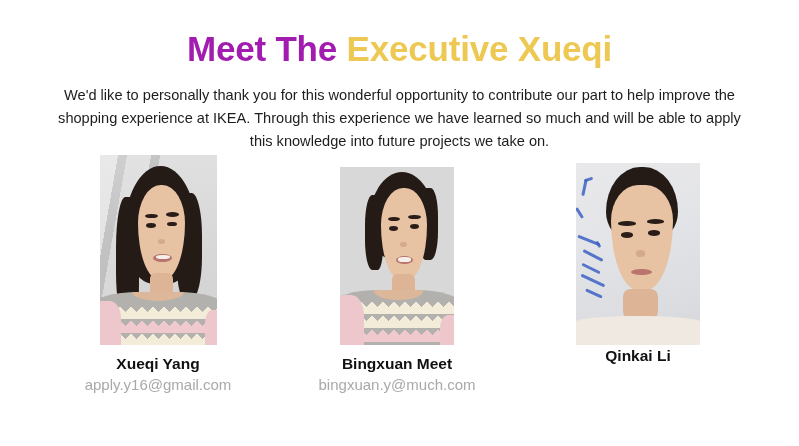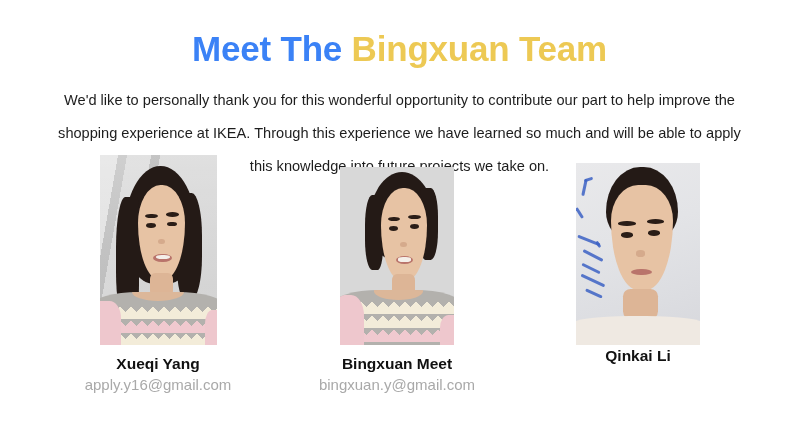--- a/index.html
+++ b/index.html
@@ -20,31 +20,31 @@
     position:absolute;
     left:0; top:26px;
     width:799px;
     text-align:center;
     font-size:35px;
     font-weight:700;
     letter-spacing:-0.2px;
     line-height:46px;
     white-space:nowrap;
   }
-  .title-dark  { color:#3b82f6; }
+  .title-dark  { color:#a21caf; }
   .title-accent{ color:#edc954; }
 
   
   .intro {
     position:absolute;
     left:46px; top:84px;
     width:707px;
     text-align:center;
     font-size:14.6px;
-    line-height:33px;
+    line-height:23px;
     color:#1d1d1d;
   }
 
   
   .team {
     position:absolute;
     left:8px; top:155px;
     width:798px;
     height:255px;
     text-decoration:underline;
@@ -197,21 +197,21 @@
     background:#efe9e2;
     border-radius:44% 44% 0 0 / 30% 30% 0 0;
   }
 </style>
 </head>
 <body>
 
 <div class="slide">
 
   <h1 class="title">
-    <span class="title-dark">Meet The </span><span class="title-accent">Bingxuan Team</span>
+    <span class="title-dark">Meet The </span><span class="title-accent">Executive Xueqi</span>
   </h1>
 
   <p class="intro">We'd like to personally thank you for this wonderful opportunity to contribute our part to help improve the shopping experience at IKEA. Through this experience we have learned so much and will be able to apply this knowledge into future projects we take on.</p>
 
   <div class="team">
 
     <div class="member m0">
       <div class="photo">
         <div class="ph-layer bg-studio"></div>
 
@@ -268,21 +268,21 @@
         <div class="sweater" style="height:31%;">
           <div class="collar" style="left:32%; top:-14%; width:38%; height:32%;"></div>
           <div class="tri-row tri-cream" style="top:18%;"></div>
           <div class="tri-row tri-cream" style="top:44%;"></div>
           <div class="tri-row tri-pink" style="top:70%;"></div>
           <div class="shoulder-pink" style="left:0; top:10%; width:24%; height:90%; border-radius:0 42% 0 0;"></div>
           <div class="shoulder-pink" style="right:0; top:46%; width:16%; height:54%; border-radius:42% 0 0 0;"></div>
         </div>
       </div>
       <div class="member-name">Bingxuan Meet</div>
-      <div class="member-email">bingxuan.y@gmail.com</div>
+      <div class="member-email">bingxuan.y@much.com</div>
     </div>
 
     <div class="member m2">
       <div class="photo">
         <div class="ph-layer bg-board"></div>
 
         <div class="scribble" style="left:6%;  top:9%;  width:3px; height:17px; transform:rotate(12deg);"></div>
         <div class="scribble" style="left:6.5%;top:8%;  width:9px; height:3px;  transform:rotate(-18deg);"></div>
         <div class="scribble" style="left:2%;  top:24%; width:3px; height:12px; transform:rotate(-32deg);"></div>
         <div class="scribble" style="left:1%;  top:42%; width:24px;height:2.5px;transform:rotate(22deg);"></div>

